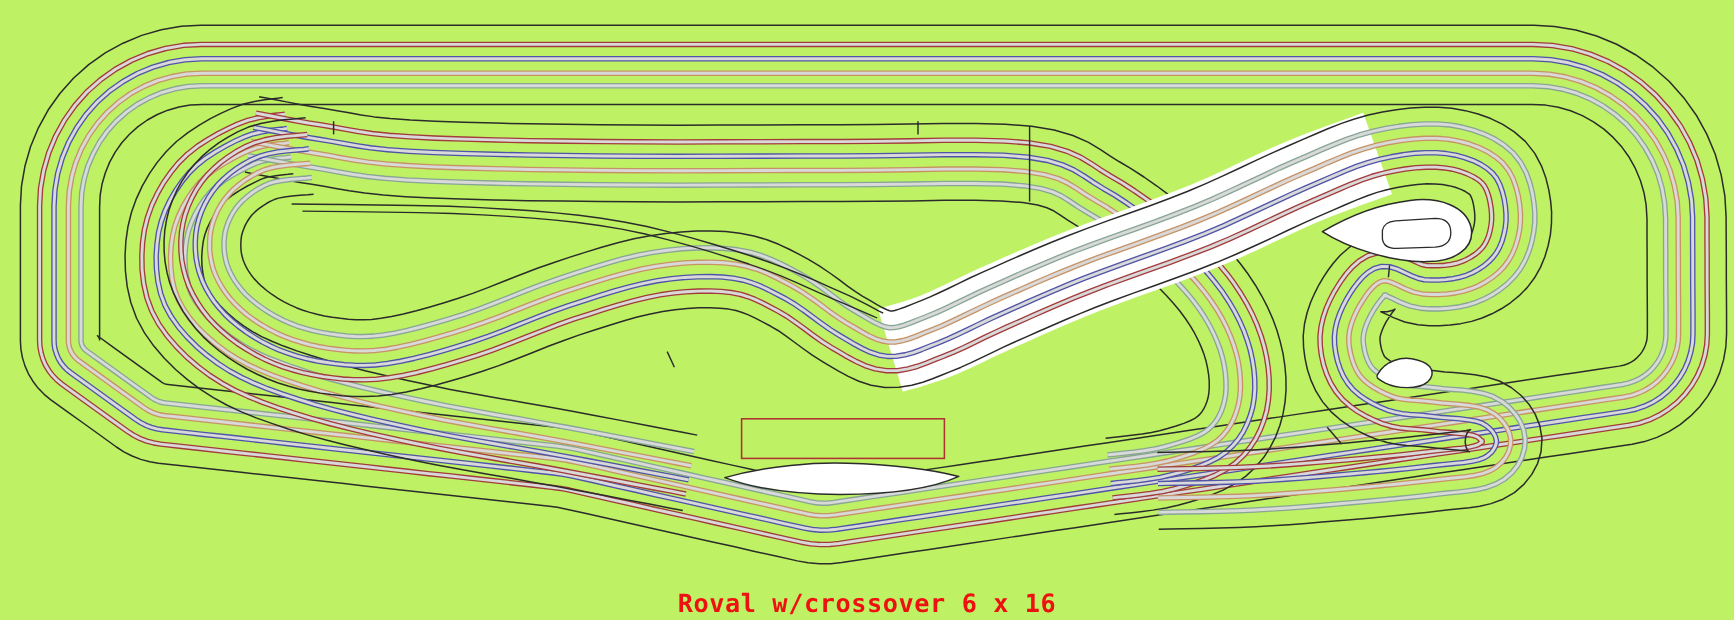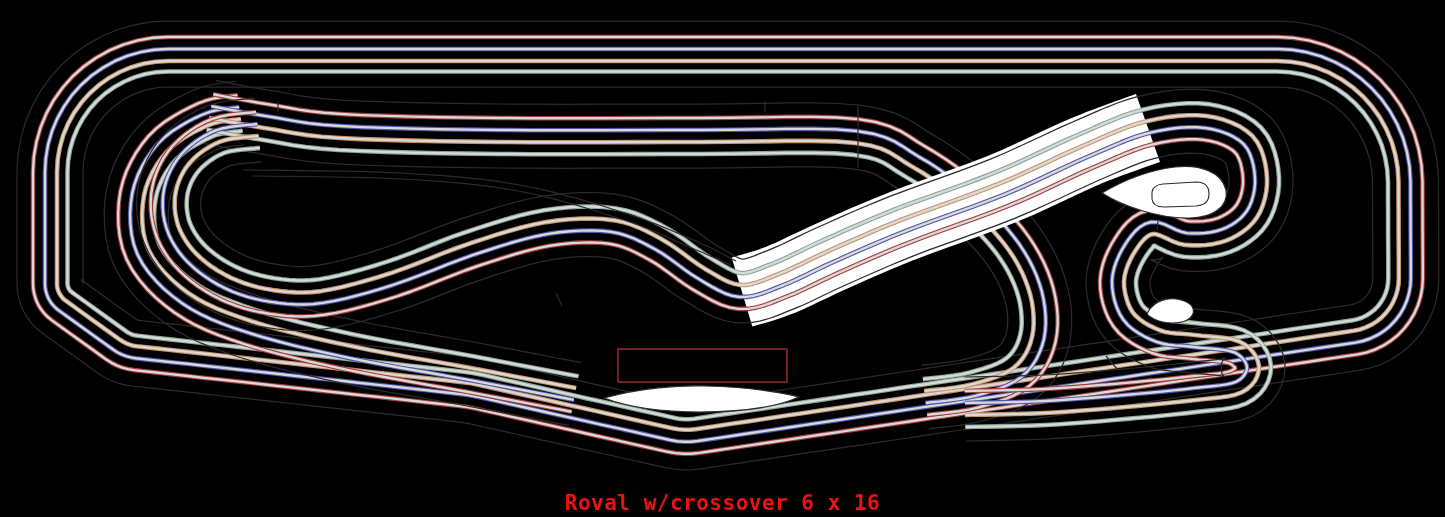--- a/index.html
+++ b/index.html
@@ -1,16 +1,16 @@
 <!DOCTYPE html>
 <html><head>
 <meta charset="utf-8">
 <style>
   html,body{margin:0;padding:0;background:#ffffff;}
-  .stage{position:relative;width:1445px;height:517px;background:#000000;overflow:hidden;
+  .stage{position:relative;width:1445px;height:517px;background:#bef264;overflow:hidden;
          font-family:"DejaVu Sans","Liberation Sans",sans-serif;}
   .stage svg{position:absolute;left:0;top:0;}
   .plan-title{position:absolute;left:50%;top:491px;transform:translateX(-50%);
     font-family:"DejaVu Sans Mono","Liberation Mono",monospace;
     font-weight:bold;font-size:21px;letter-spacing:0.5px;white-space:nowrap;}
 </style>
 </head>
 <body>
 
 <div class="stage">

